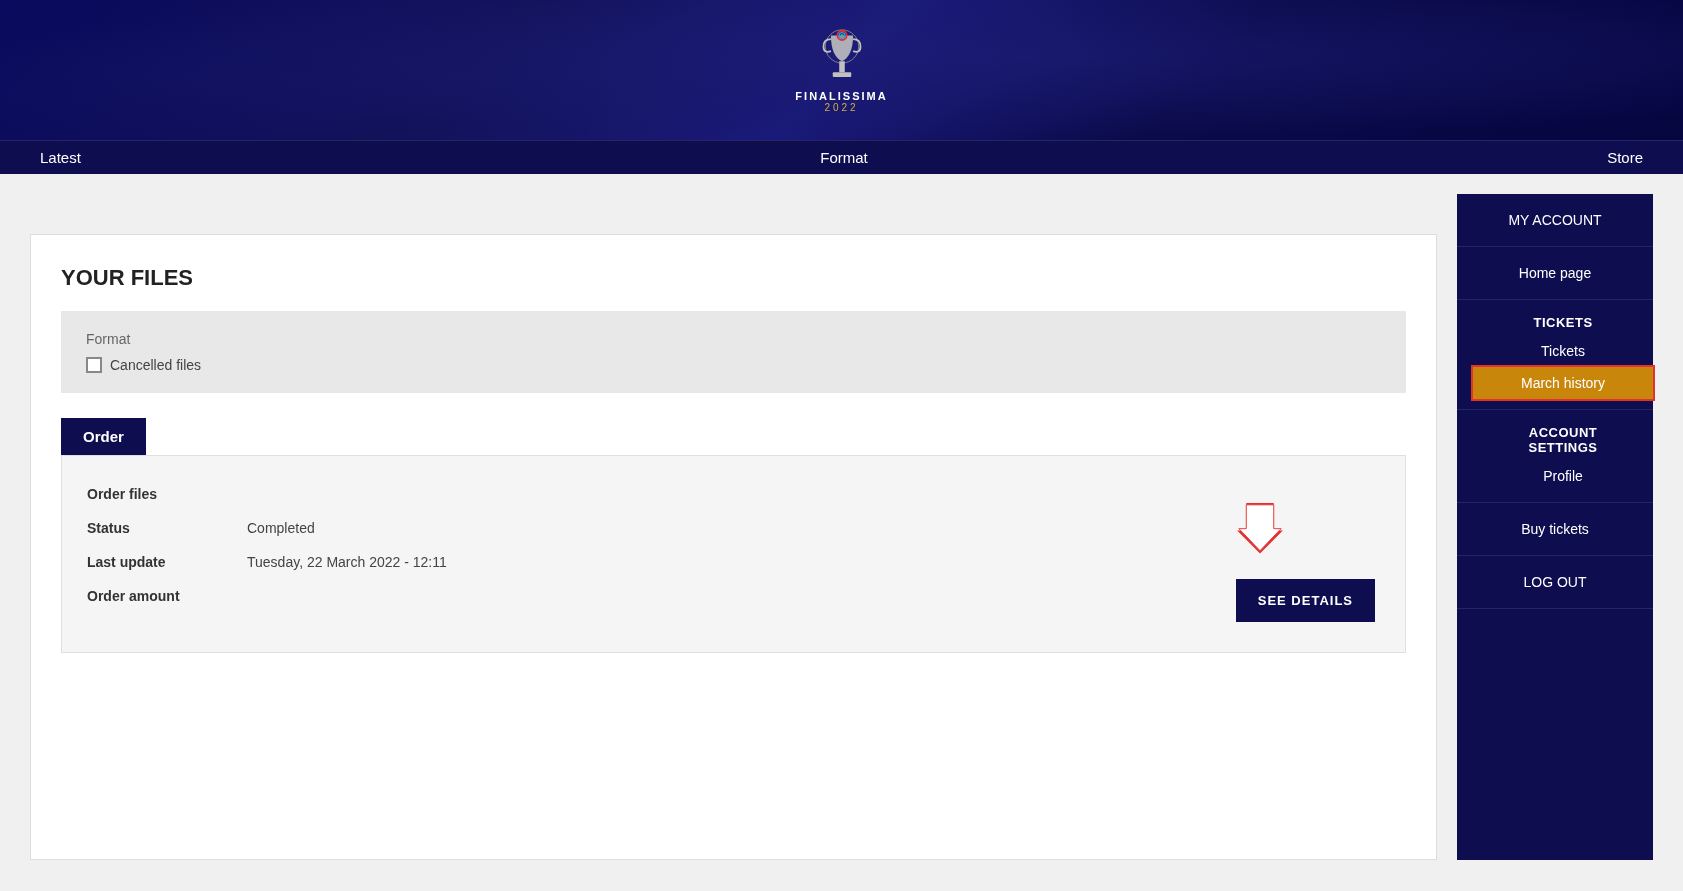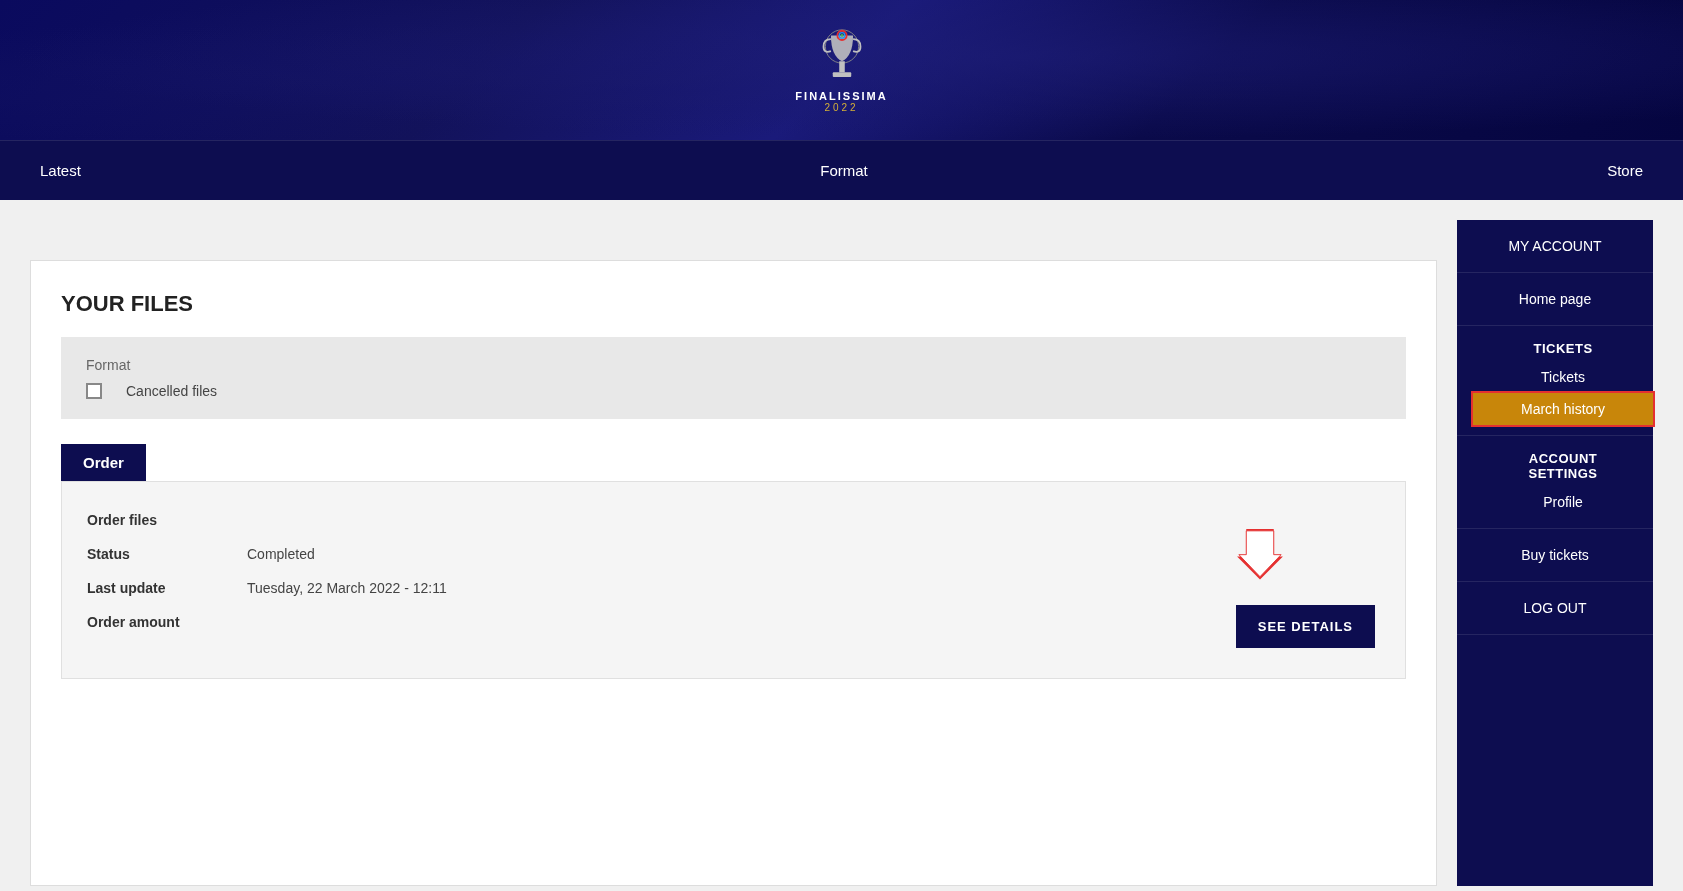--- a/index.html
+++ b/index.html
@@ -44,21 +44,21 @@
     }
     .logo-year {
       color: #d4af37;
       font-size: 10px;
       letter-spacing: 3px;
     }
 
     
     .navbar {
       background: #0d0d50;
-      height: 60px;
+      height: 34px;
       display: flex;
       align-items: center;
       justify-content: space-between;
       padding: 0 30px;
       border-top: 1px solid rgba(255,255,255,0.1);
     }
     .nav-item {
       color: white;
       font-size: 15px;
       cursor: pointer;
@@ -96,21 +96,21 @@
       margin-bottom: 25px;
     }
     .display-label {
       color: #666;
       font-size: 14px;
       margin-bottom: 10px;
     }
     .checkbox-row {
       display: flex;
       align-items: center;
-      gap: 24px;
+      gap: 8px;
     }
     .checkbox-box {
       width: 16px;
       height: 16px;
       border: 2px solid #888;
       background: white;
       cursor: pointer;
       flex-shrink: 0;
     }
     .checkbox-label {

